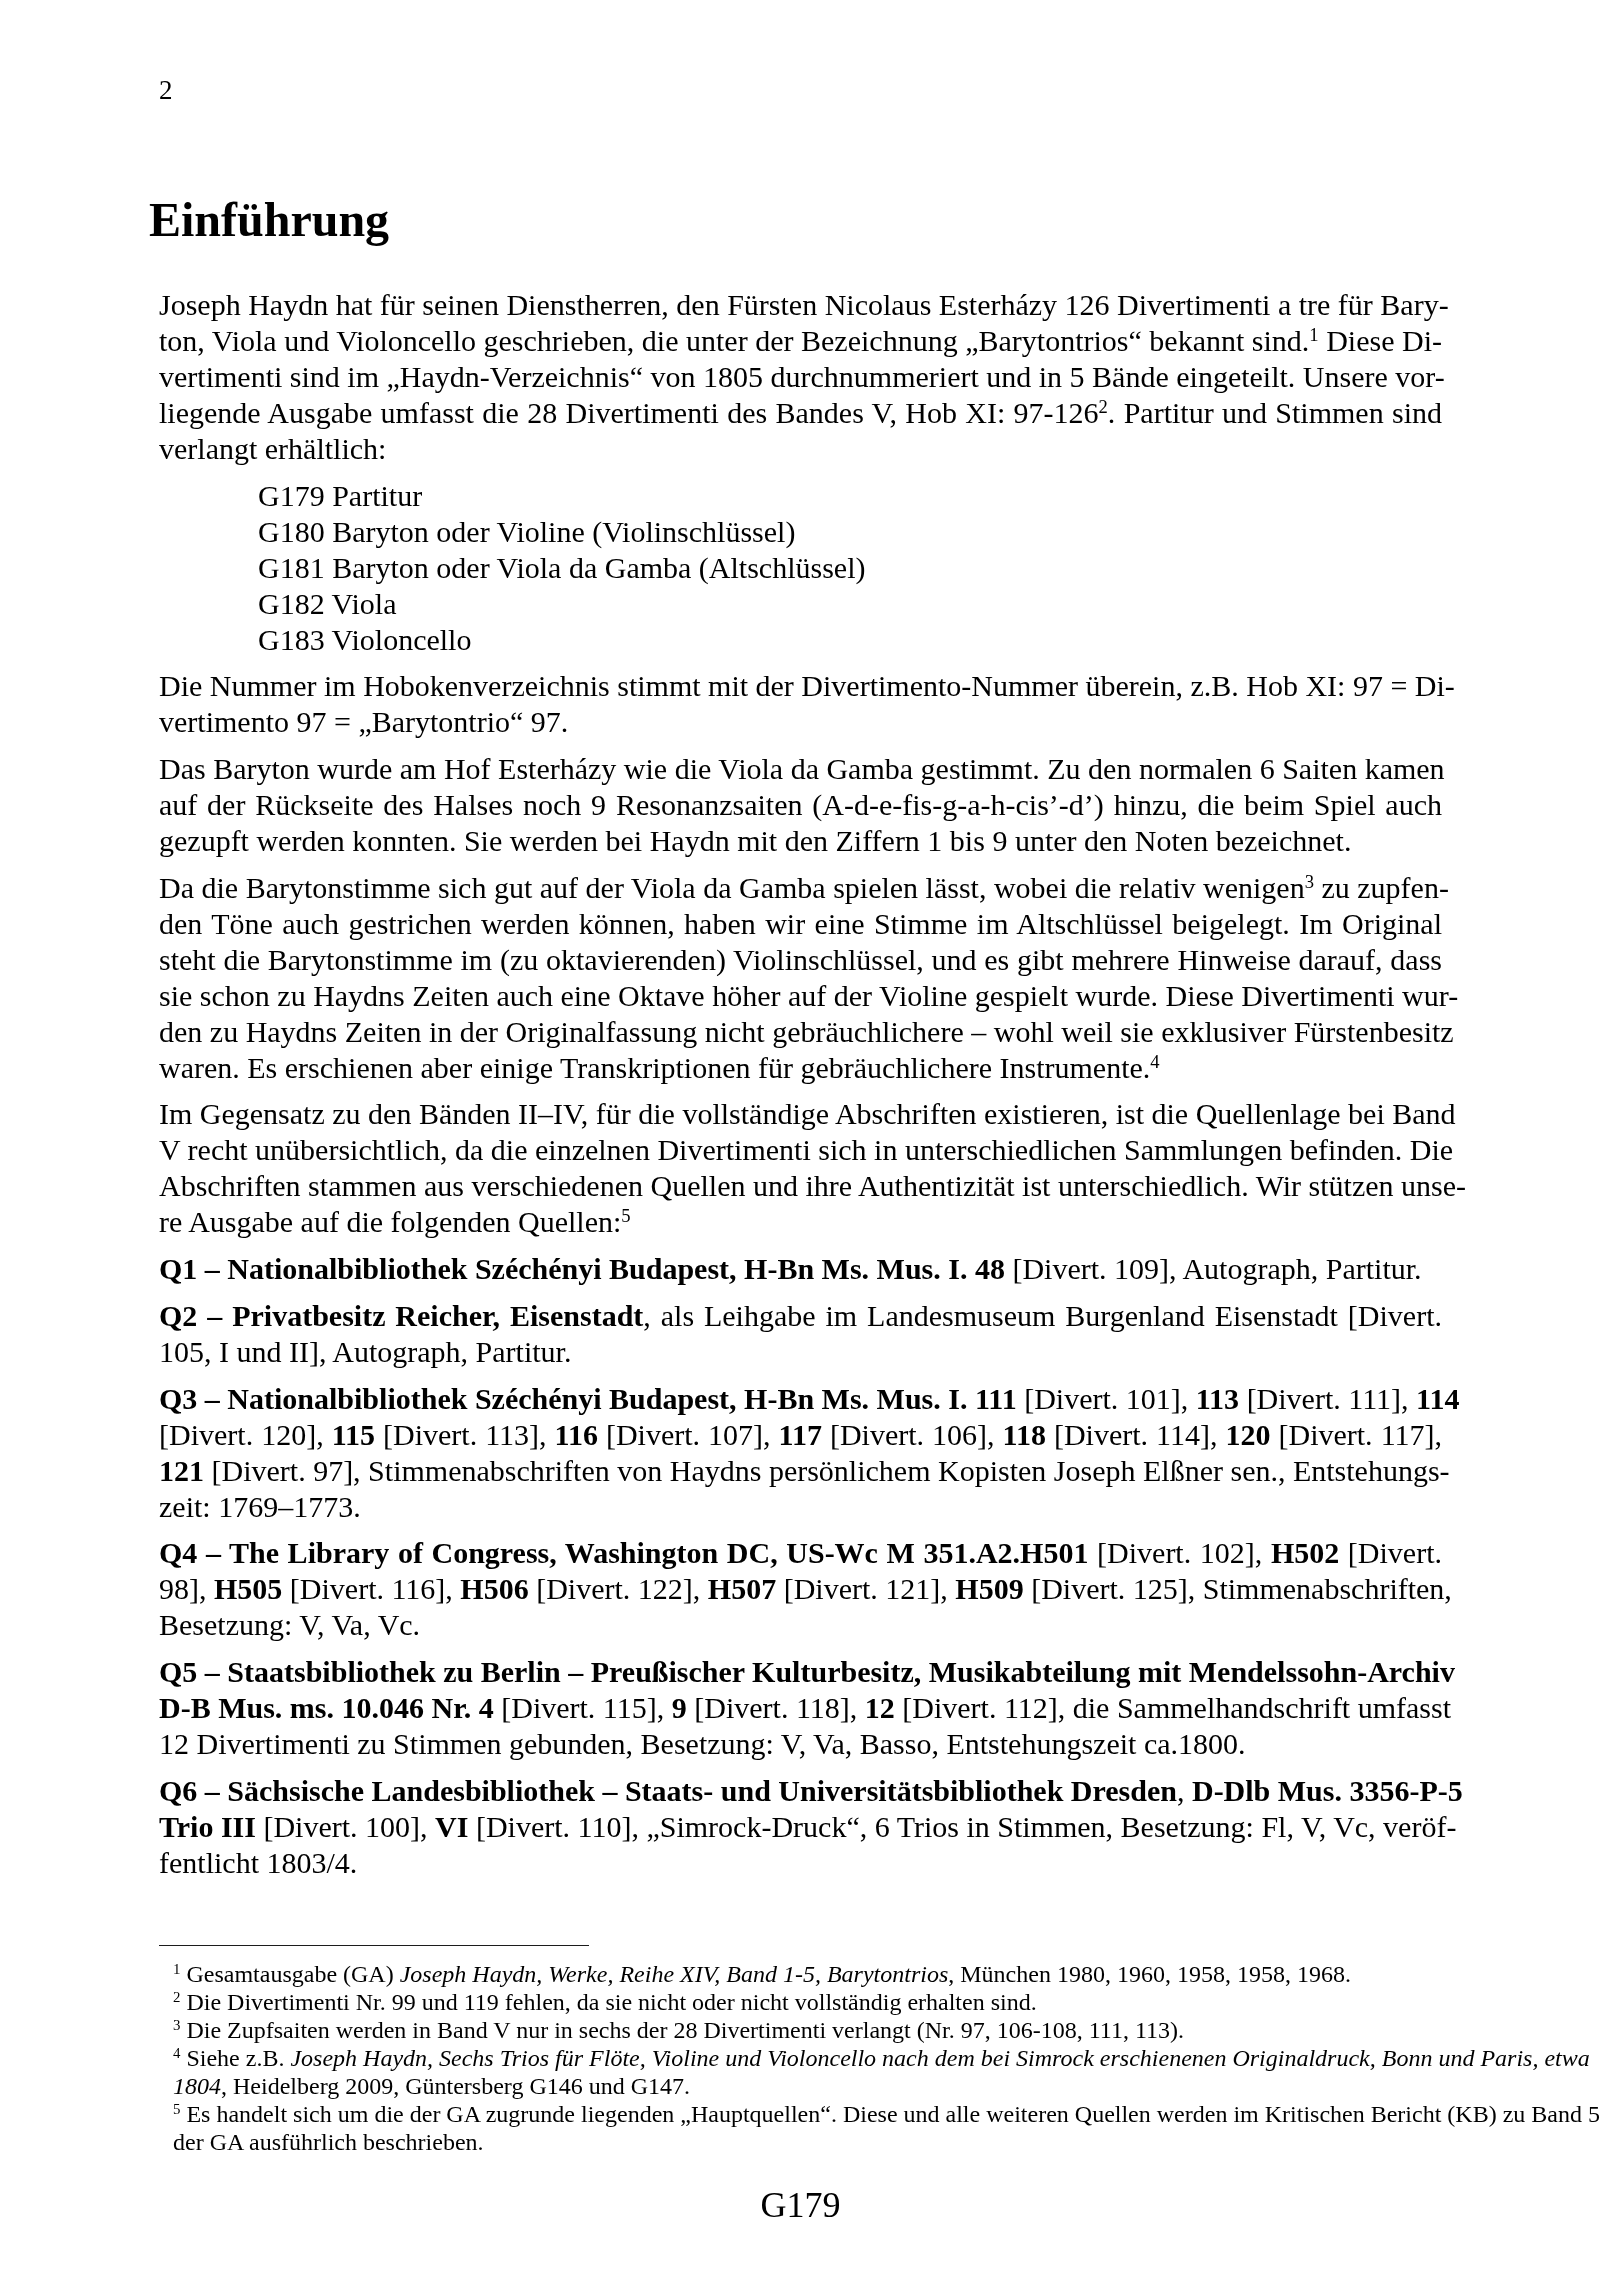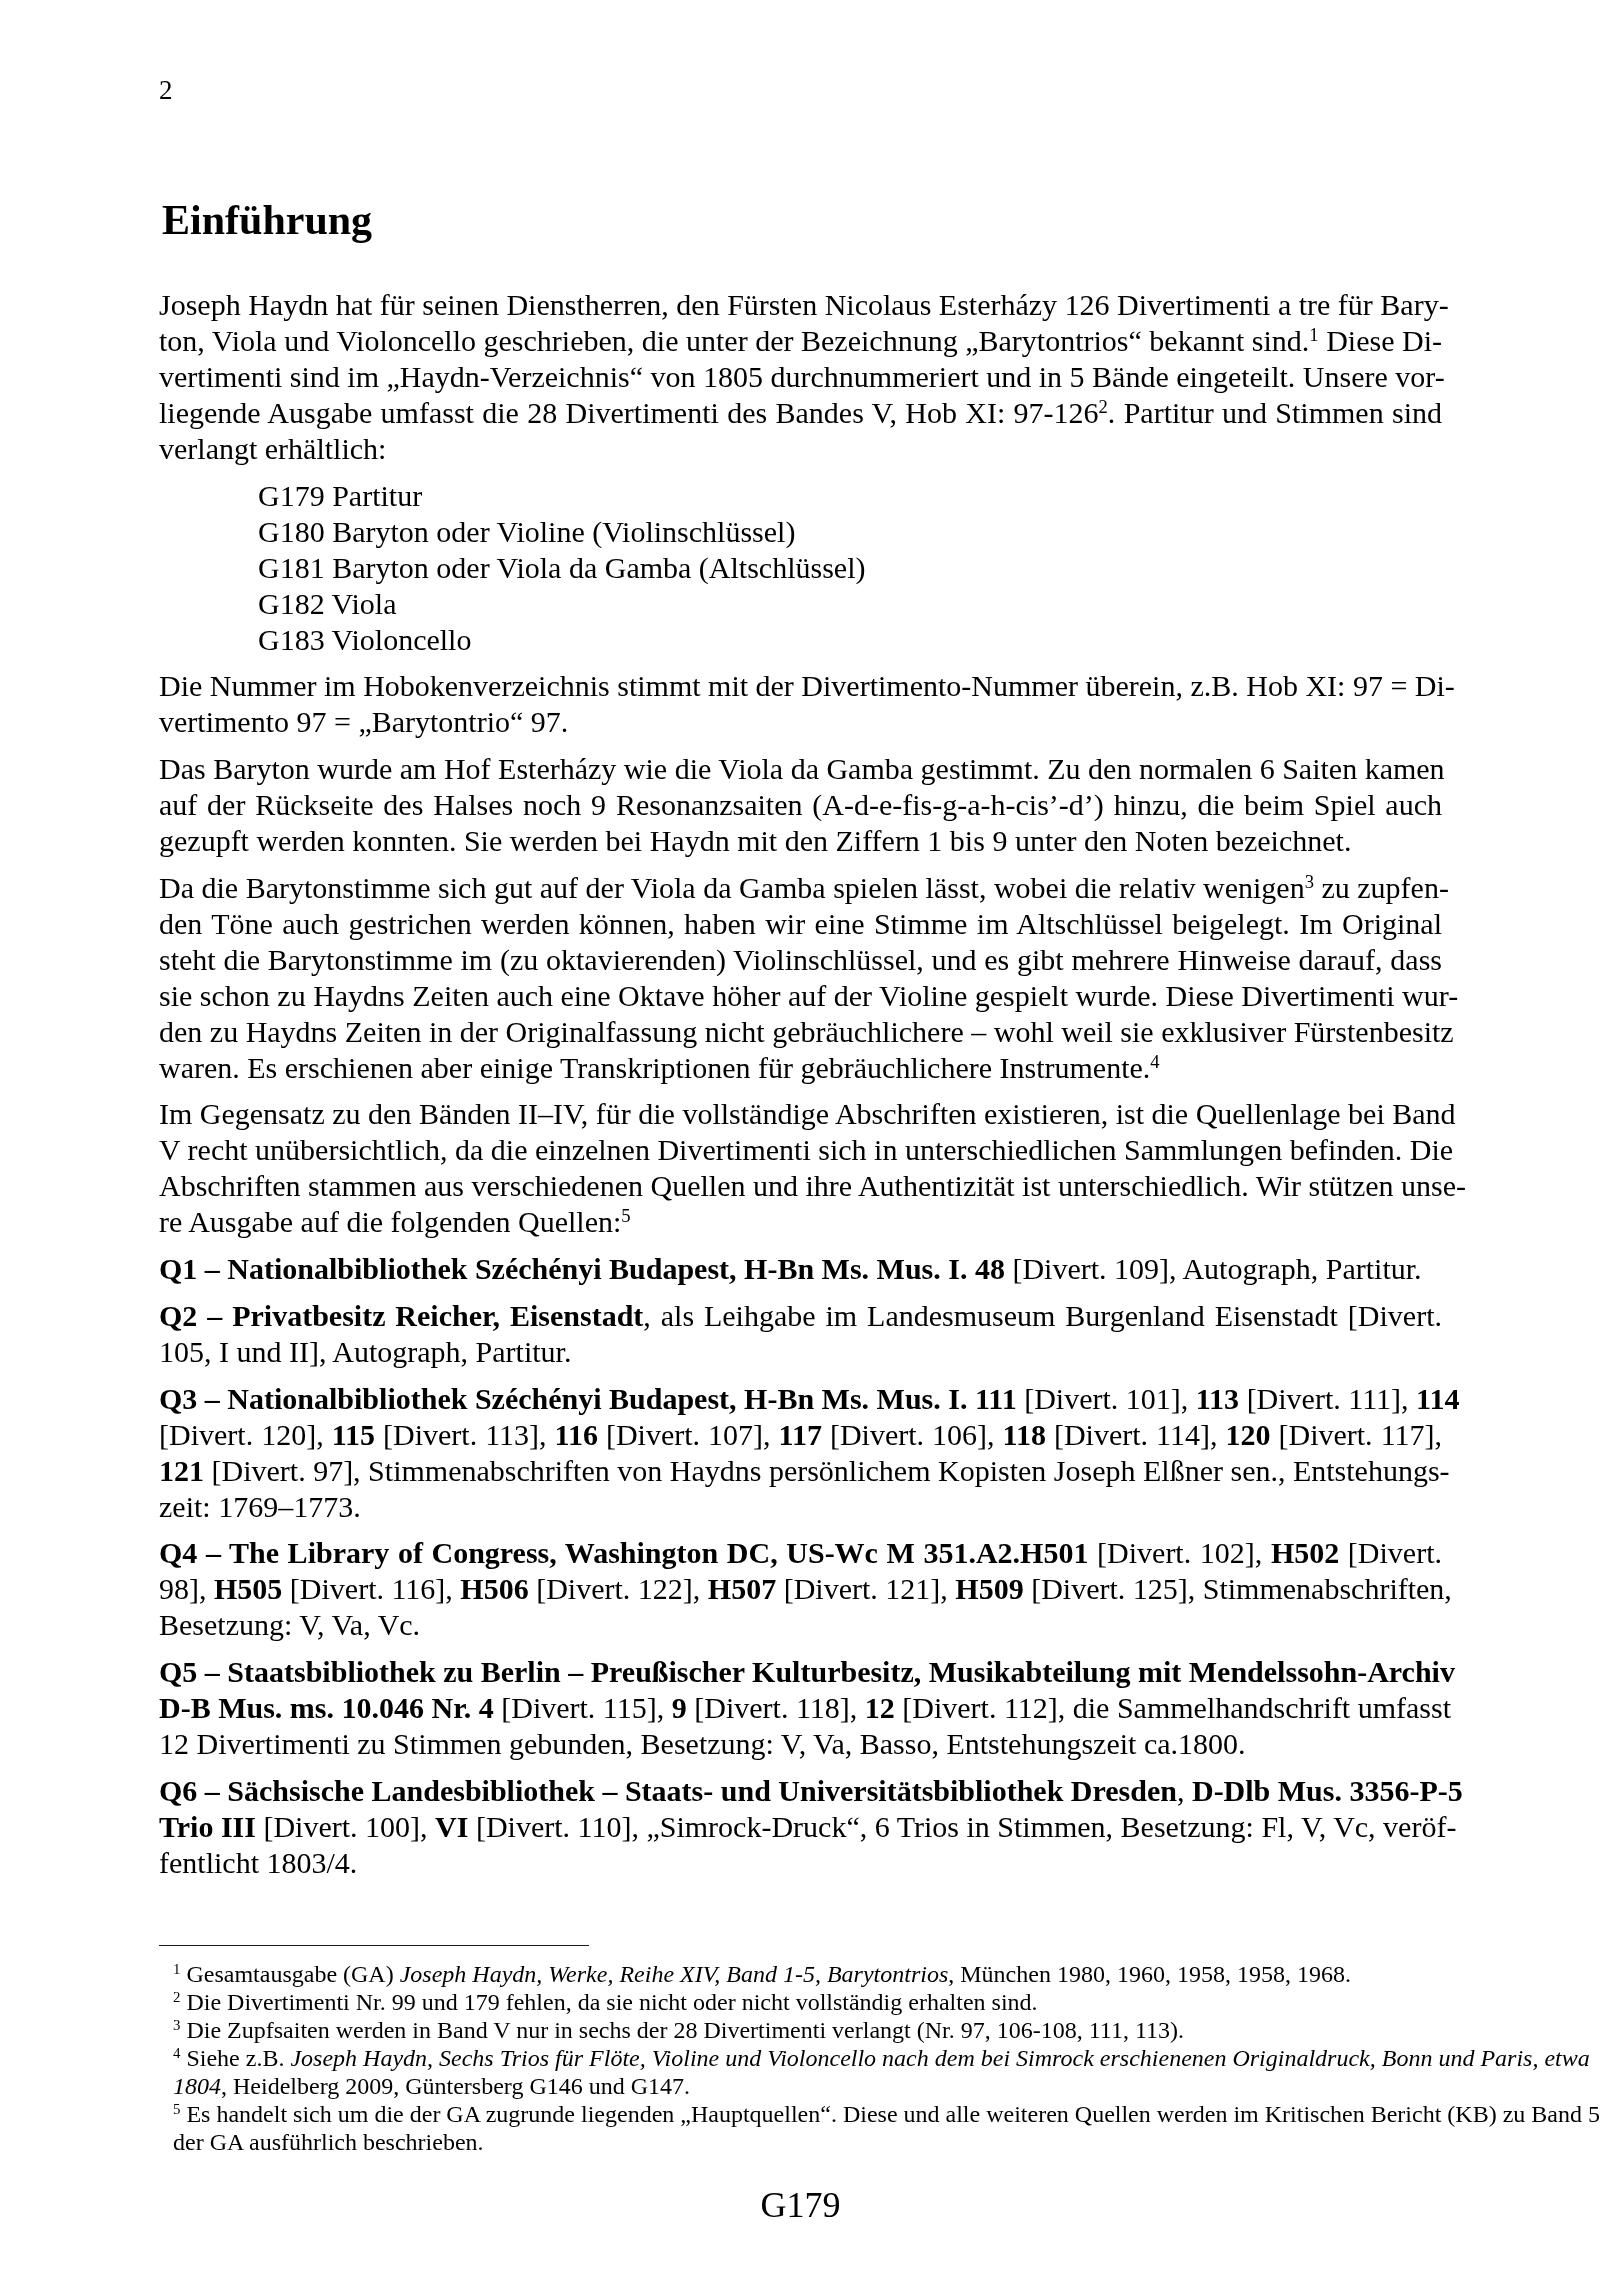--- a/index.html
+++ b/index.html
@@ -6,22 +6,22 @@
   .page{
     position:relative; width:1621px; height:2293px; background:#ffffff;
     font-family:"Liberation Serif","DejaVu Serif",serif; color:#000;
     overflow:hidden;
   }
   .pagenum{
     position:absolute; left:159px; top:75px;
     font-size:27px; line-height:30px;
   }
   .title{
-    position:absolute; left:162px; top:188px; margin:0;
-    font-size:42px; line-height:64px; font-weight:bold;
+    position:absolute; left:149px; top:188px; margin:0;
+    font-size:48px; line-height:64px; font-weight:bold;
   }
   .text{
     position:absolute; left:159px; top:287px; width:1283px;
     font-size:30px; line-height:36px;
   }
   .block{margin:0 0 10.7px 0;}
   .block:last-child{margin-bottom:0;}
   .line{
     text-align:justify; text-align-last:justify; white-space:nowrap;
   }
@@ -119,21 +119,21 @@
         <div class="line"><span class="b">Trio III</span><span> [Divert. 100], </span><span class="b">VI</span><span> [Divert. 110], „Simrock-Druck“, 6 Trios in Stimmen, Besetzung: Fl, V, Vc, veröf-</span></div>
         <div class="line last"><span>fentlicht 1803/4.</span></div>
       </div>
     </main>
   <div class="fnsep"></div>
   <section class="footnotes">
       <div class="block footnote">
         <div class="line last"><sup>1</sup><span> Gesamtausgabe (GA) </span><span class="i">Joseph Haydn, Werke, Reihe XIV, Band 1-5, Barytontrios</span><span>, München 1980, 1960, 1958, 1958, 1968.</span></div>
       </div>
       <div class="block footnote">
-        <div class="line last"><sup>2</sup><span> Die Divertimenti Nr. 99 und 179 fehlen, da sie nicht oder nicht vollständig erhalten sind.</span></div>
+        <div class="line last"><sup>2</sup><span> Die Divertimenti Nr. 99 und 119 fehlen, da sie nicht oder nicht vollständig erhalten sind.</span></div>
       </div>
       <div class="block footnote">
         <div class="line last"><sup>3</sup><span> Die Zupfsaiten werden in Band V nur in sechs der 28 Divertimenti verlangt (Nr. 97, 106-108, 111, 113).</span></div>
       </div>
       <div class="block footnote">
         <div class="line"><sup>4</sup><span> Siehe z.B. </span><span class="i">Joseph Haydn, Sechs Trios für Flöte, Violine und Violoncello nach dem bei Simrock erschienenen Originaldruck, Bonn und Paris, etwa</span></div>
         <div class="line last"><span class="i">1804</span><span>, Heidelberg 2009, Güntersberg G146 und G147.</span></div>
       </div>
       <div class="block footnote">
         <div class="line"><sup>5</sup><span> Es handelt sich um die der GA zugrunde liegenden „Hauptquellen“. Diese und alle weiteren Quellen werden im Kritischen Bericht (KB) zu Band 5</span></div>

